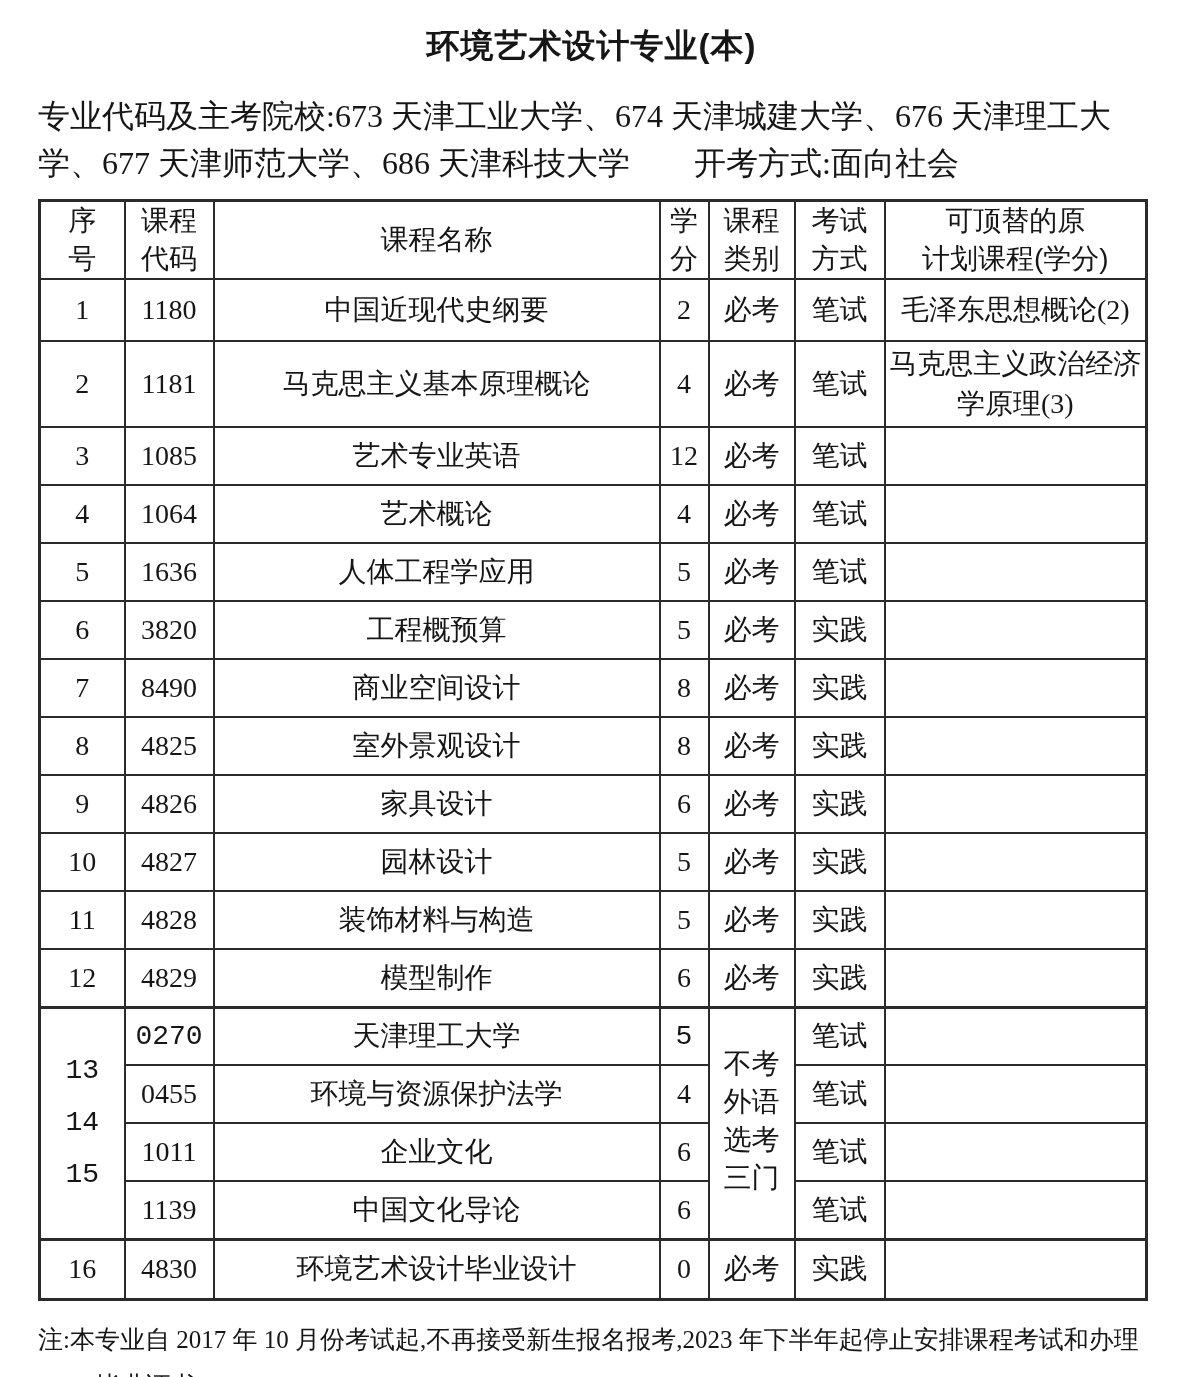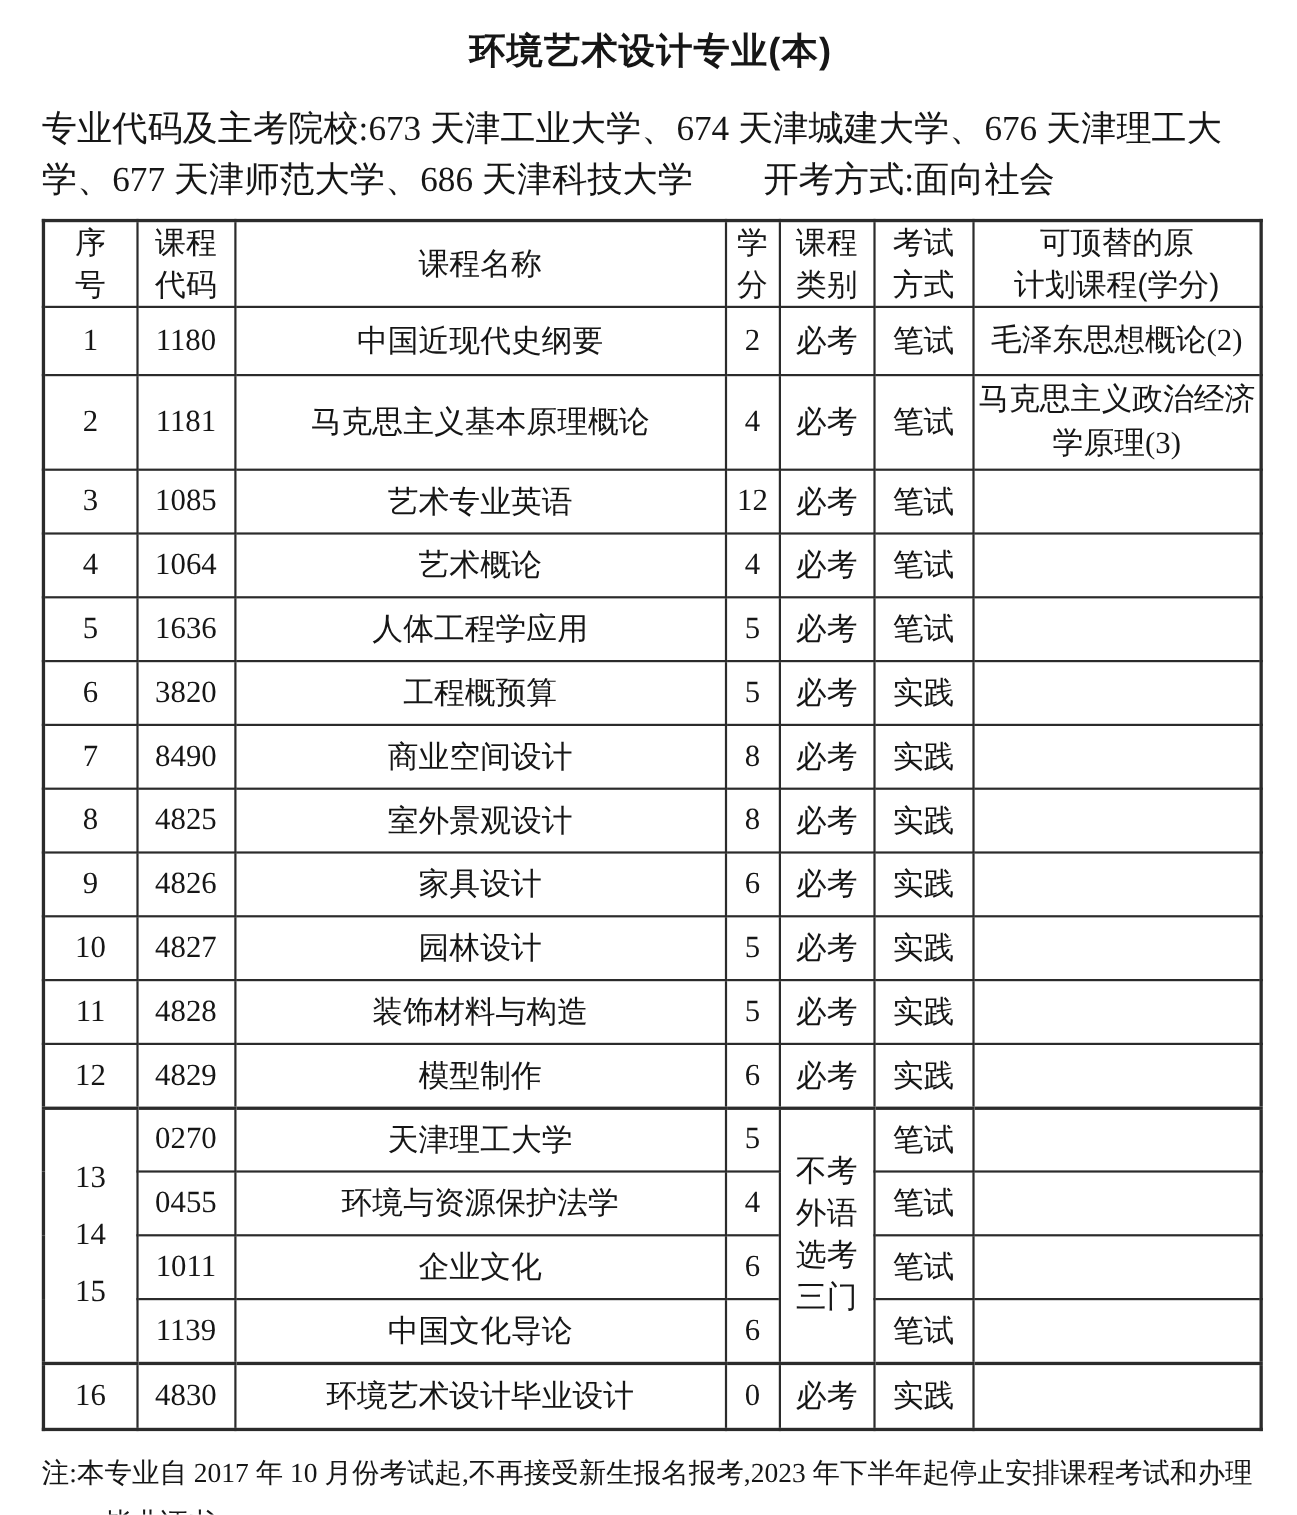--- a/index.html
+++ b/index.html
@@ -54,21 +54,21 @@
   tr.h-r2{height:86px;}
   tr.h-std{height:58px;}
   tr.h-last{height:60px;}
   td.c-replace{
     text-align:left;
     padding:2px 8px;
     line-height:40px;
   }
   td.c-seq-merged{line-height:52px;}
   td.c-cat-merged{font-size:27px;line-height:38px;margin-top:36px;}
-  tr.group-top td{border-top-width:3px;}
+  tr.group-top td{border-top-width:3px;font-family:Liberation Mono, monospace;}
   tr.h-last td{border-top-width:3px;}
   .note{
     font-size:25px;
     line-height:46px;
     margin:16px 0 0 0;
     padding-left:58px;
     text-indent:-58px;
   }
 </style>
 </head>

